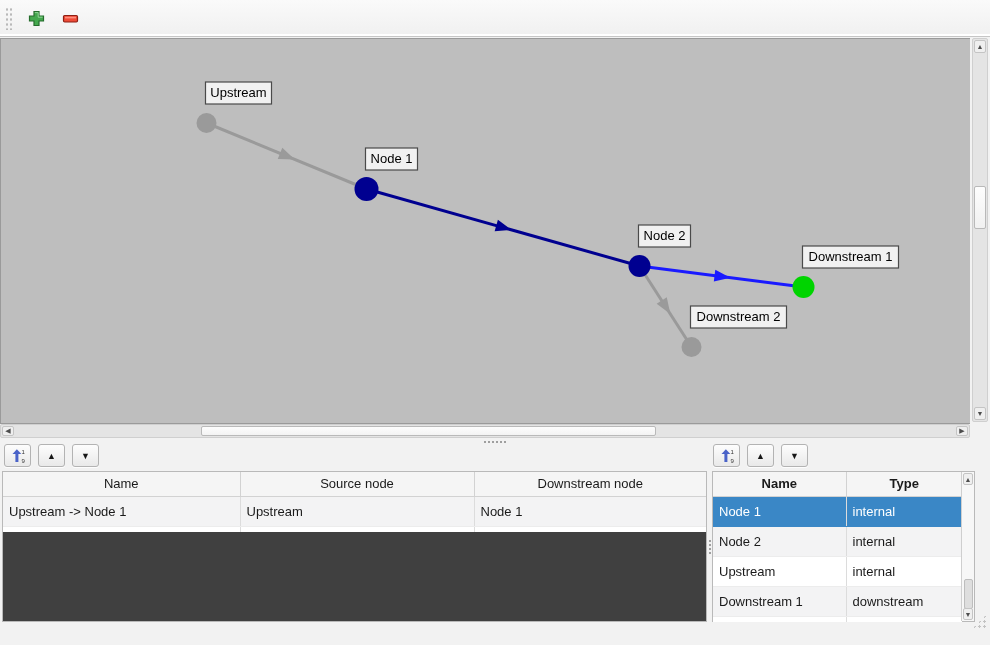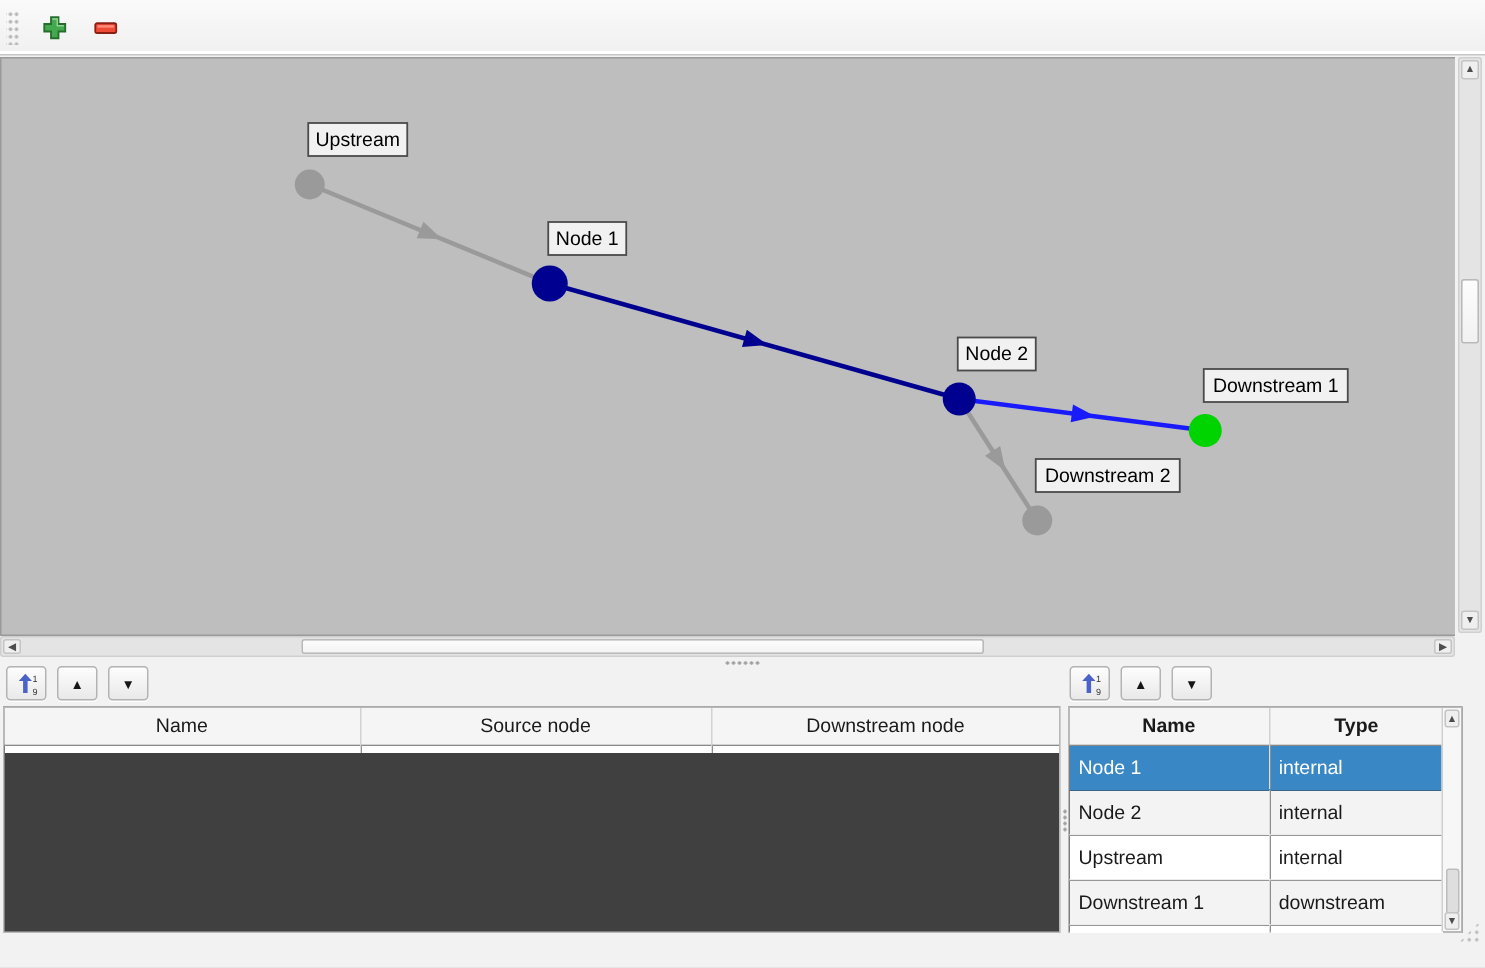--- a/index.html
+++ b/index.html
@@ -196,20 +196,25 @@
           <col style="width:232px">
         </colgroup>
       <thead>
           <tr id="edges-head">
             <th>Name</th>
             <th>Source node</th>
             <th>Downstream node</th>
           </tr>
         </thead>
       <tbody id="edges-body">
+          <tr class="alt">
+            <td>Upstream -&gt; Node 1</td>
+            <td>Upstream</td>
+            <td>Node 1</td>
+          </tr>
           <tr class="spacer">
             <td></td>
             <td></td>
             <td></td>
           </tr>
         </tbody>
     </table>
   </div>
 
   <div class="vsplit">

